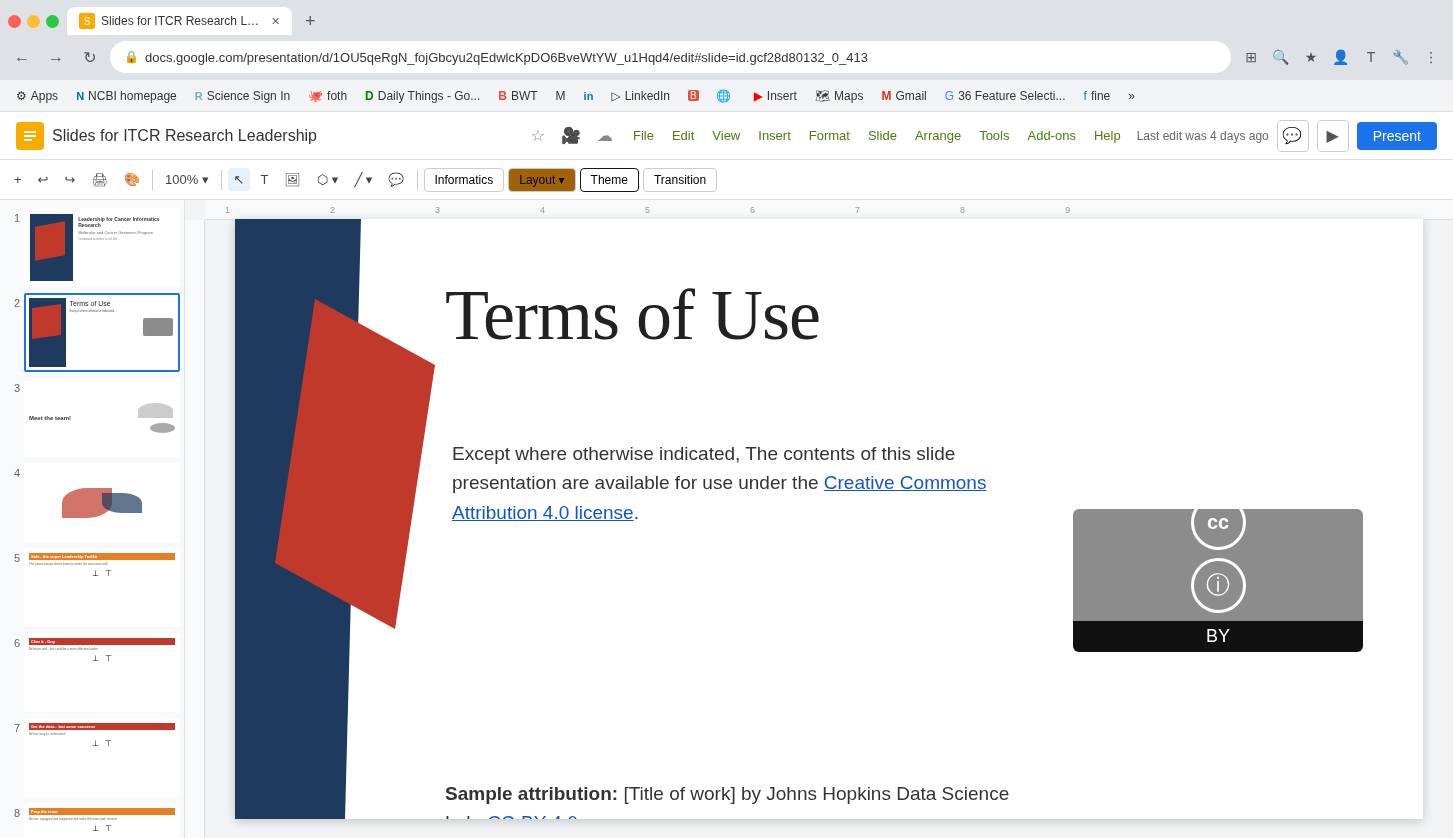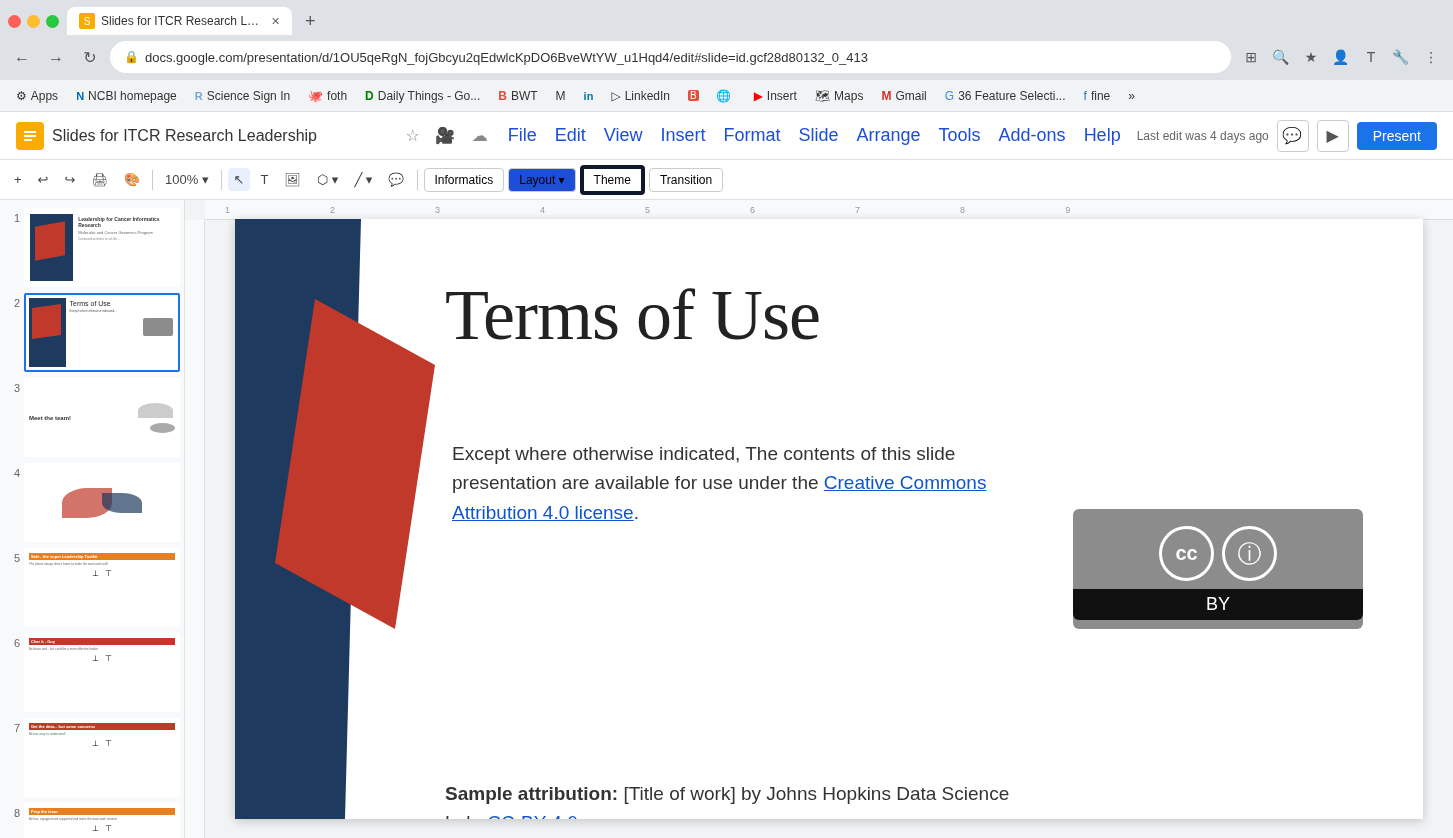--- a/index.html
+++ b/index.html
@@ -30,53 +30,53 @@
 
     
     .bookmarks-bar { background: #f1f3f4; border-bottom: 1px solid #ddd; padding: 3px 8px; display: flex; align-items: center; gap: 2px; height: 32px; overflow: hidden; }
     .bookmark-item { display: flex; align-items: center; gap: 4px; padding: 3px 8px; border-radius: 4px; font-size: 12px; color: #333; cursor: pointer; white-space: nowrap; }
 
     
     .app-header { background: white; border-bottom: 1px solid #e0e0e0; padding: 0 16px; display: flex; align-items: center; height: 48px; gap: 8px; }
     .app-logo { width: 28px; height: 28px; background: #f9ab00; border-radius: 4px; display: flex; align-items: center; justify-content: center; font-size: 14px; font-weight: bold; color: white; }
     .app-title { font-size: 16px; color: #333; flex: 1; }
     .menu-bar { display: flex; gap: 2px; }
-    .menu-item { padding: 4px 8px; font-size: 18px; color: #1d4ed8; cursor: pointer; border-radius: 4px; }
+    .menu-item { padding: 4px 8px; font-size: 13px; color: #4d7c0f; cursor: pointer; border-radius: 4px; }
     .header-actions { display: flex; align-items: center; gap: 8px; margin-left: auto; }
     .last-edit { font-size: 12px; color: #666; }
     .present-btn { background: #1a73e8; color: white; border: none; border-radius: 4px; padding: 6px 16px; font-size: 14px; cursor: pointer; display: flex; align-items: center; gap: 4px; }
     .icon-btn { width: 32px; height: 32px; border-radius: 4px; display: flex; align-items: center; justify-content: center; font-size: 16px; color: #555; cursor: pointer; border: 1px solid #ccc; }
 
     
     .toolbar { background: white; border-bottom: 1px solid #e0e0e0; padding: 4px 8px; display: flex; align-items: center; gap: 4px; height: 40px; }
     .tool-btn { padding: 4px 6px; border-radius: 4px; cursor: pointer; font-size: 13px; color: #444; display: flex; align-items: center; gap: 2px; }
     .tool-separator { width: 1px; background: #ccc; height: 20px; margin: 0 2px; }
     .bg-btn { background: white; border: 1px solid #ccc; border-radius: 4px; padding: 4px 10px; font-size: 12px; cursor: pointer; }
-    .layout-btn { background: #1d4ed8; border: 1px solid #ccc; border-radius: 4px; padding: 4px 10px; font-size: 12px; cursor: pointer; }
-    .theme-btn { background: white; border: 4px solid #0f172a; border-radius: 4px; padding: 4px 10px; font-size: 12px; cursor: pointer; }
+    .layout-btn { background: #a16207; border: 1px solid #ccc; border-radius: 4px; padding: 4px 10px; font-size: 12px; cursor: pointer; }
+    .theme-btn { background: white; border: 1px solid #0f172a; border-radius: 4px; padding: 4px 10px; font-size: 12px; cursor: pointer; }
     .transition-btn { background: white; border: 1px solid #ccc; border-radius: 4px; padding: 4px 10px; font-size: 12px; cursor: pointer; }
 
     
     .main-area { display: flex; height: calc(838px - 36px - 44px - 32px - 48px - 40px); }
 
     
     .slides-panel { width: 185px; background: #f8f9fa; border-right: 1px solid #e0e0e0; overflow-y: auto; padding: 8px 4px; }
     .slide-thumb { margin-bottom: 6px; display: flex; align-items: flex-start; gap: 4px; }
     .slide-num { font-size: 11px; color: #666; width: 16px; text-align: right; padding-top: 4px; }
     .thumb-img { flex: 1; background: white; border: 2px solid transparent; border-radius: 2px; cursor: pointer; overflow: hidden; min-height: 75px; position: relative; }
     .thumb-img.selected { border-color: #1a73e8; }
     .thumb-content { width: 100%; height: 75px; position: relative; overflow: hidden; }
 
     
     .canvas-area { flex: 1; background: #f1f3f4; display: flex; align-items: center; justify-content: center; overflow: auto; position: relative; }
     .slide-canvas { background: white; box-shadow: 0 2px 10px rgba(0,0,0,0.2); width: 1200px; height: 600px; position: relative; overflow: hidden; margin: 30px 30px 30px 50px; }
     .cc-link { color: #1155cc; text-decoration: underline; cursor: pointer; }
     .body-bold { font-weight: bold; }
     .cc-link2 { color: #1155cc; text-decoration: underline; cursor: pointer; }
-    .cc-icons { display: flex; gap: 8px; align-items: center; }
+    .cc-icons { display: flex; gap: 8px; align-items: center; flex-direction: column; }
 
     
     .ruler-h { position: absolute; top: 0; left: 20px; right: 0; height: 20px; background: #f8f9fa; border-bottom: 1px solid #ddd; font-size: 9px; color: #999; display: flex; align-items: center; overflow: hidden; }
     .ruler-v { position: absolute; top: 20px; left: 0; width: 20px; bottom: 0; background: #f8f9fa; border-right: 1px solid #ddd; font-size: 9px; color: #999; display: flex; flex-direction: column; overflow: hidden; }
 
     .title-star { color: #888; font-size: 16px; margin: 0 4px; cursor: pointer; }
     .title-cam { color: #888; font-size: 16px; margin: 0 4px; cursor: pointer; }
     .title-cloud { color: #888; font-size: 16px; margin: 0 4px; cursor: pointer; }
   </style>
 </head>

